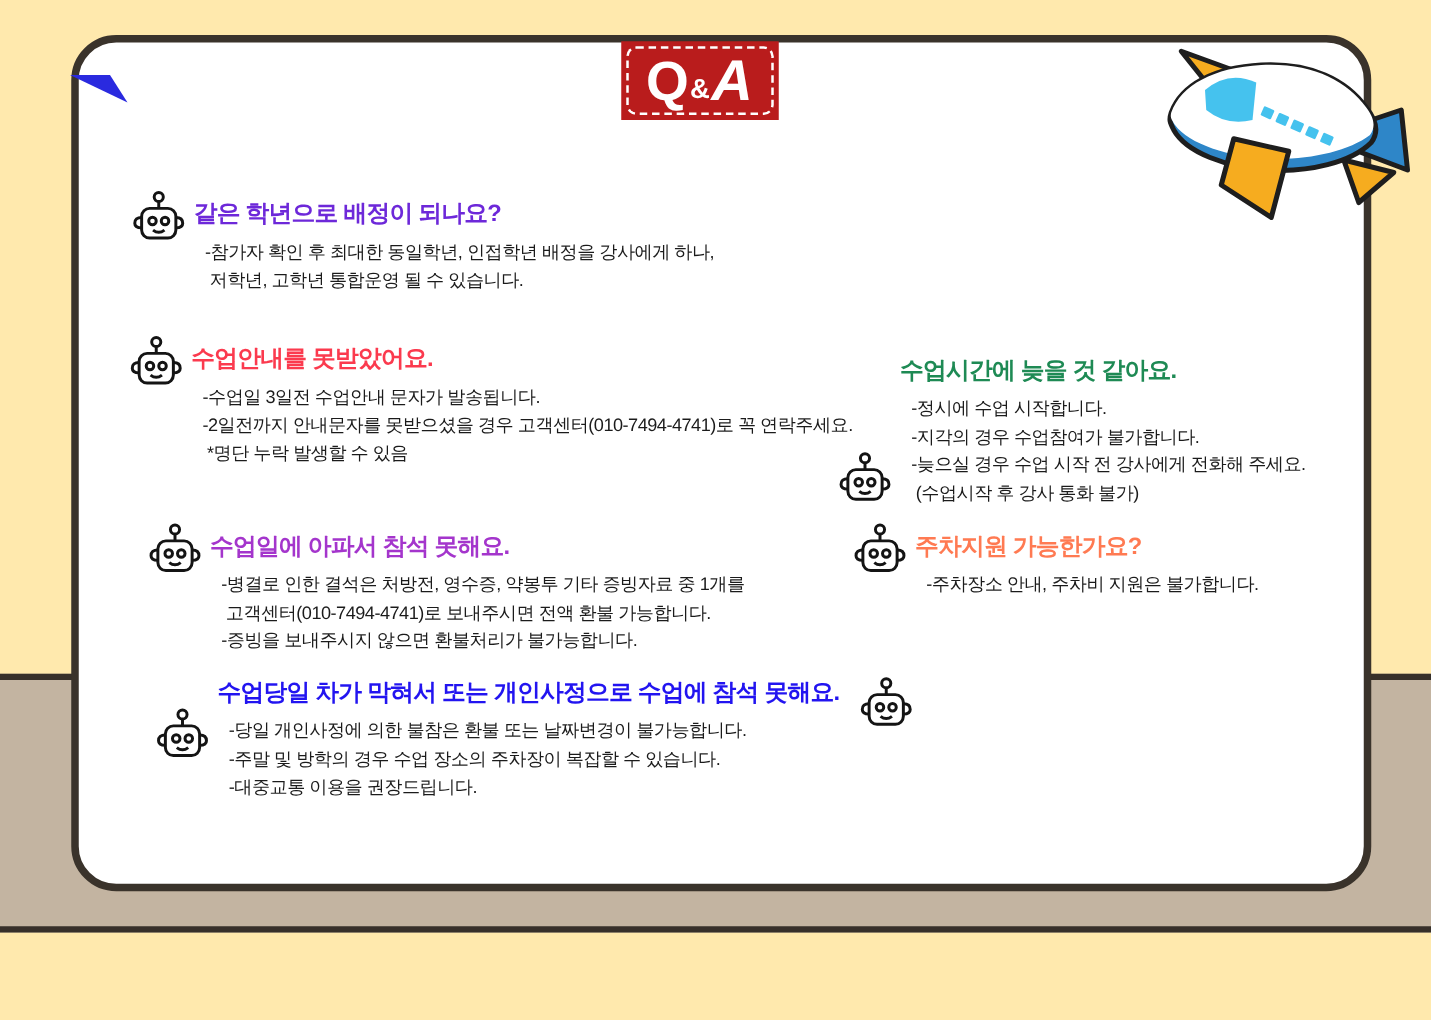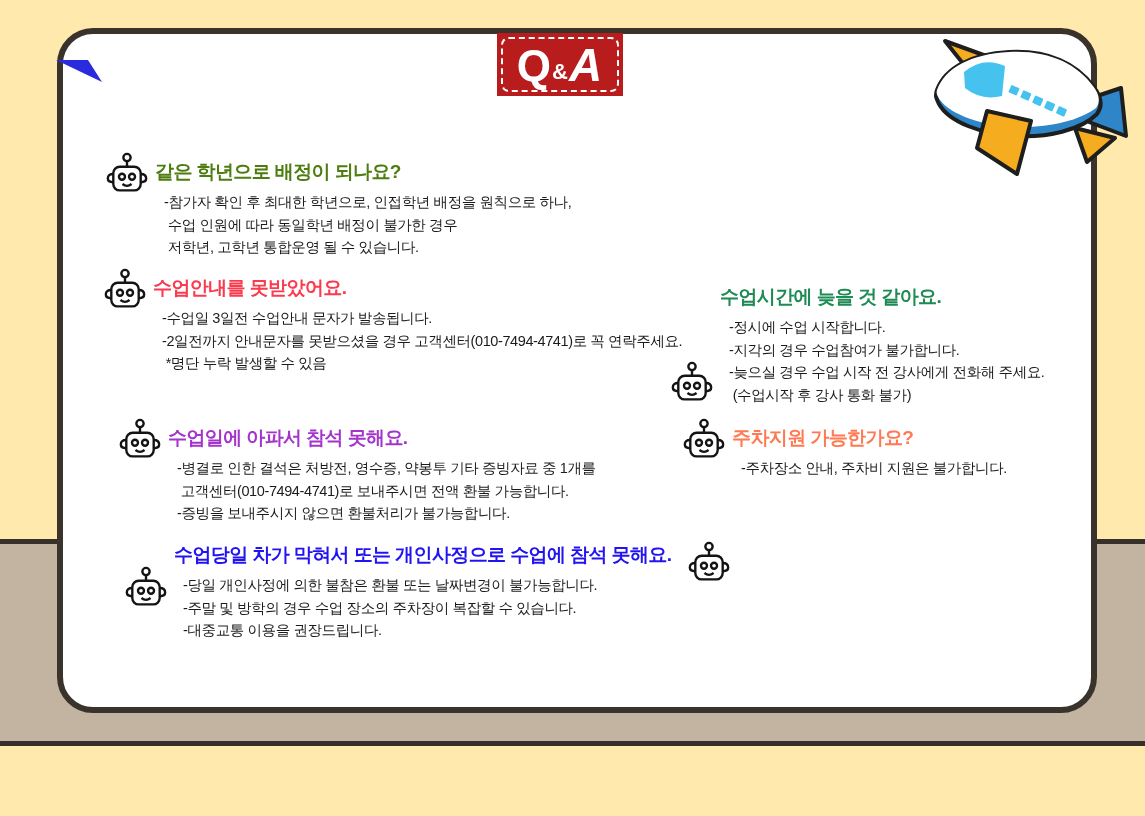--- a/index.html
+++ b/index.html
@@ -89,22 +89,22 @@
           <line x1="23" y1="11" x2="23" y2="17"></line>
         <path d="M8,25 Q2,25 2,30 Q2,34 8,34" fill="none"></path>
         <path d="M38,25 Q44,25 44,30 Q44,34 38,34" fill="none"></path>
         <rect x="8" y="17" width="30" height="26" rx="7"></rect>
         <circle cx="17.5" cy="28" r="3.3"></circle>
           <circle cx="28.5" cy="28" r="3.3"></circle>
         <path d="M18,36 Q23,40 28,36" fill="none"></path>
       </g>
     </svg>
     <div>
-      <div class="qa-title" style="color:#4d7c0f">같은 학년으로 배정이 되나요?</div>
-      <div class="qa-answers"><div>-참가자 확인 후 최대한 학년으로, 인접학년 배정을 원칙으로 하나,</div><div> 수업 인원에 따라 동일학년 배정이 불가한 경우</div><div> 저학년, 고학년 통합운영 될 수 있습니다.</div></div>
+      <div class="qa-title" style="color:#6d28d9">같은 학년으로 배정이 되나요?</div>
+      <div class="qa-answers"><div>-참가자 확인 후 최대한 동일학년, 인접학년 배정을 강사에게 하나,</div><div> 저학년, 고학년 통합운영 될 수 있습니다.</div></div>
     </div>
   </div>
 
   <div class="qa-block b2">
     <svg class="qa-icon" width="42" height="46" viewBox="0 0 46 50">
       <g fill="#FFFFFF" stroke="#141414" stroke-width="2.6">
         <circle cx="23" cy="7" r="4"></circle>
           <line x1="23" y1="11" x2="23" y2="17"></line>
         <path d="M8,25 Q2,25 2,30 Q2,34 8,34" fill="none"></path>
         <path d="M38,25 Q44,25 44,30 Q44,34 38,34" fill="none"></path>

